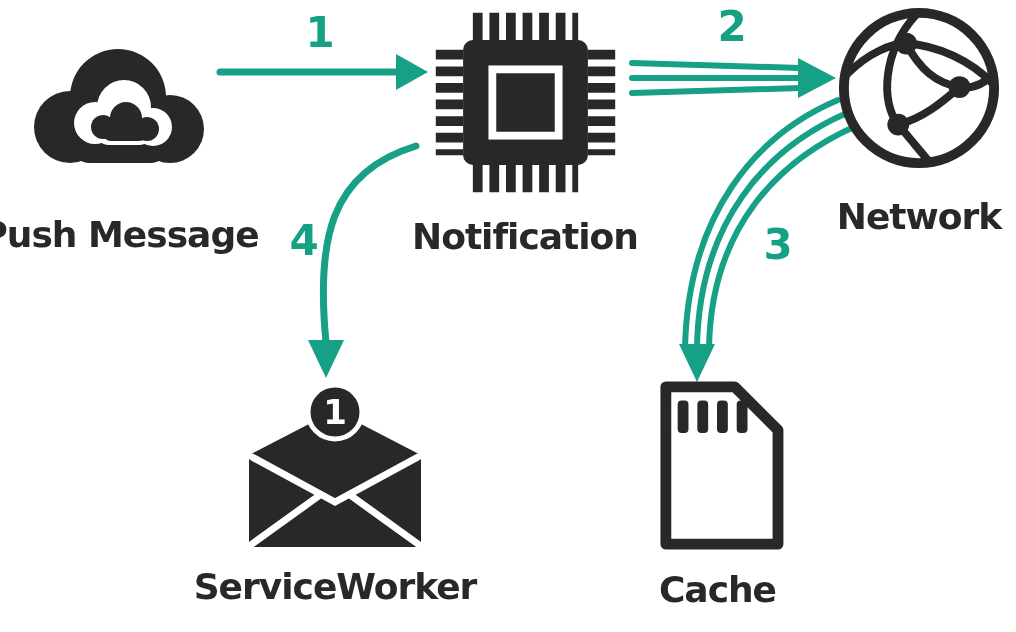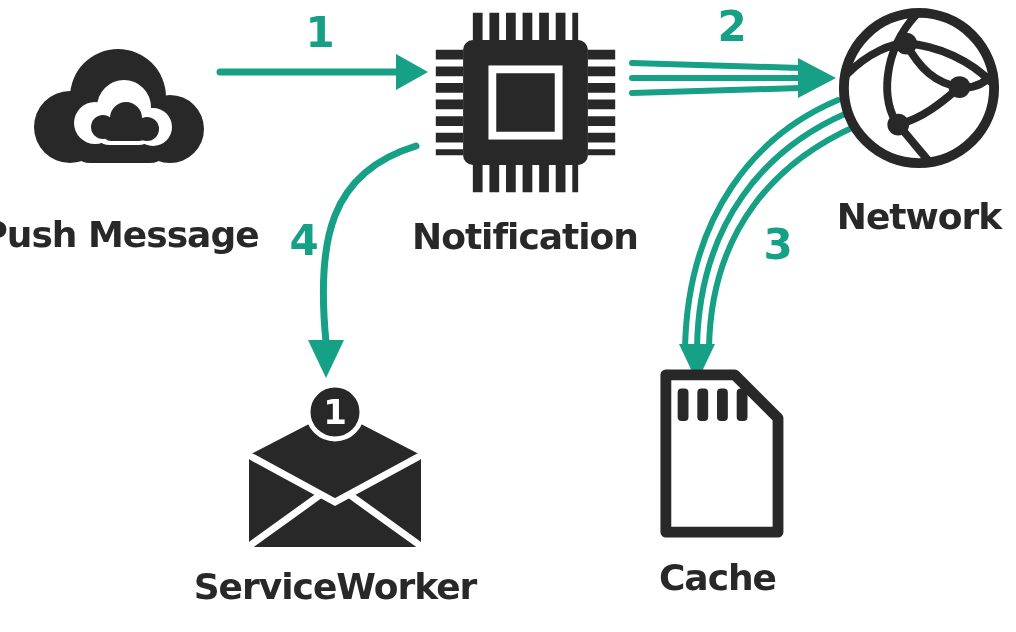--- a/index.html
+++ b/index.html
@@ -143,21 +143,21 @@
       <path class="stroke-white" stroke-width="7" stroke-linecap="round" d="M 178,162 L 110,113"></path>
 
       <g>
         <circle class="fill-ink" cx="95" cy="30" r="27" stroke="#ffffff" stroke-width="5"></circle>
         <text x="95" y="42" text-anchor="middle" font-size="34" font-weight="bold" fill="#ffffff">1</text>
       </g>
     </svg>
     <div class="node-label" style="margin-top:14px;">ServiceWorker</div>
   </div>
 
-  <div class="node" style="left:635px;top:363px;width:165px;">
+  <div class="node" style="left:635px;top:375px;width:165px;">
     <svg width="150" height="182" viewBox="0 0 150 185">
       <path class="fill-white" stroke="var(--ink)" stroke-width="11" stroke-linejoin="round" d="M 22,12 L 92,12 L 136,56 L 136,172 L 22,172 Z"></path>
       <g class="fill-ink">
         <rect x="34" y="26" width="11" height="33" rx="4"></rect>
         <rect x="54" y="26" width="11" height="33" rx="4"></rect>
         <rect x="74" y="26" width="11" height="33" rx="4"></rect>
         <rect x="94" y="26" width="11" height="33" rx="4"></rect>
       </g>
     </svg>
     <div class="node-label" style="margin-top:12px;">Cache</div>

